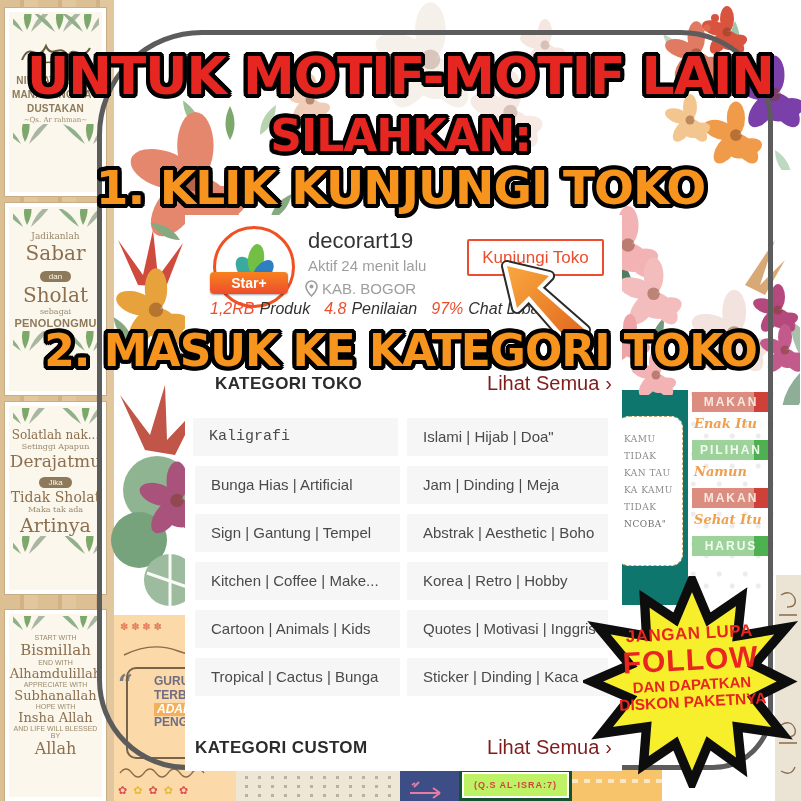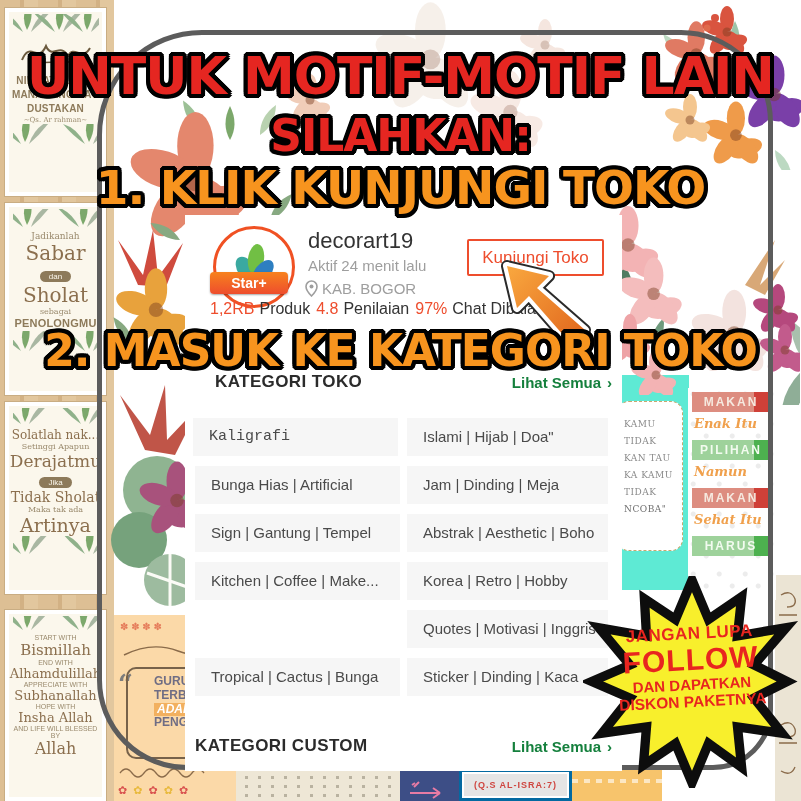--- a/index.html
+++ b/index.html
@@ -25,29 +25,29 @@
   .gurutxt{color:#6f6d84;font-weight:bold;font-size:12px;line-height:1.15;}
   .guruhl{display:inline-block;background:#f2b05f;color:#fff;font-style:italic;padding:0 3px;}
   .guruq{position:absolute;left:4px;top:54px;font-family:"DejaVu Serif",serif;
          font-size:26px;color:#7c7c7c;font-weight:bold;}
   .flrow{position:absolute;left:4px;bottom:4px;width:118px;font-size:11px;letter-spacing:6px;}
 
   .iconposter{left:236px;top:769px;width:164px;height:32px;background:#eee7d6;
               background-image:radial-gradient(circle,#b9b2a0 1.5px,transparent 2px);
               background-size:13px 9px;background-position:4px 4px;}
   .navyposter{left:400px;top:769px;width:59px;height:32px;background:#3d4e86;}
-  .israposter{left:459px;top:769px;width:113px;height:32px;background:#e5e5e5;box-sizing:border-box;
-              border:3px solid #0369a1;}
+  .israposter{left:459px;top:769px;width:113px;height:32px;background:#bef264;box-sizing:border-box;
+              border:3px solid #14532d;}
   .israinner{width:100%;height:100%;border:2px solid #fff;box-sizing:border-box;display:flex;
              align-items:center;justify-content:center;color:#cf4640;font-weight:bold;
              font-size:9px;letter-spacing:1px;}
   .orposter2{left:572px;top:769px;width:90px;height:32px;background:#f7c46c;}
   .ornposter{left:775px;top:575px;width:26px;height:226px;background:#ebe4d4;}
 
-  .kamu{left:613px;top:375px;width:76px;height:215px;background:#5eead4;overflow:hidden;}
+  .kamu{left:613px;top:390px;width:76px;height:215px;background:#0f766e;overflow:hidden;}
   .kamubub{position:absolute;left:4px;top:26px;width:66px;height:150px;background:#fff;
            border:1px dashed #c9a96f;border-radius:12px;padding:14px 0 0 6px;box-sizing:border-box;}
   .kamutxt{font-family:"DejaVu Serif",serif;font-size:9px;color:#8a8a8a;line-height:1.9;
            letter-spacing:.5px;}
   .makan{left:688px;top:388px;width:88px;height:212px;background:#fff;overflow:hidden;
          background-image:radial-gradient(circle at 20% 20%,#ececec 0 2px,transparent 3px),
                           radial-gradient(circle at 70% 60%,#ececec 0 2px,transparent 3px);
          background-size:26px 30px;}
   .chipR,.chipG{width:78px;height:20px;margin:4px 0 0 4px;display:flex;align-items:center;
         justify-content:center;color:#f6e9df;font-weight:bold;font-size:12px;letter-spacing:2px;}
@@ -67,26 +67,26 @@
   .starbadge{left:210px;top:272px;width:78px;height:22px;border-radius:4px;
              background:linear-gradient(180deg,#f7821e,#ee4d2d);color:#fff;font-weight:bold;
              font-size:14px;display:flex;align-items:center;justify-content:center;
              box-shadow:0 1px 2px rgba(0,0,0,.35);}
   .sname{left:308px;top:228px;font-size:22px;color:#333;}
   .sactive{left:308px;top:257px;font-size:15px;color:#9e9e9e;}
   .sloc{left:305px;top:280px;font-size:15px;color:#9e9e9e;display:flex;align-items:center;gap:4px;}
   .visitbtn{left:467px;top:239px;width:137px;height:37px;border:2px solid #ee4d2d;background:#fff;
             color:#ee4d2d;font-size:17px;display:flex;align-items:center;justify-content:center;
             font-family:"Liberation Sans",sans-serif;cursor:pointer;border-radius:2px;}
-  .stats{left:210px;top:300px;width:410px;font-size:16px;color:#333;display:flex;gap:6px;}
+  .stats{left:210px;top:300px;width:410px;font-size:16px;color:#333;display:flex;gap:14px;font-style:italic;}
   .stats b{color:#ee4d2d;font-weight:normal;margin-right:5px;}
 
   .secrow{left:195px;width:417px;display:flex;justify-content:space-between;align-items:center;}
   .sectitle{font-size:17px;font-weight:bold;color:#2b2b2b;letter-spacing:.4px;}
-  .seeall{font-size:15px;color:#15803d;cursor:pointer;font-weight:bold;}
+  .seeall{font-size:20px;color:#7f1d1d;cursor:pointer;}
   .seeall .chv{margin-left:6px;}
   .catbtn{width:205px;height:38px;background:#f6f6f6;color:#4a4a4a;font-size:15px;
           line-height:38px;padding-left:16px;box-sizing:border-box;cursor:pointer;
           white-space:nowrap;overflow:hidden;}
 
   
   .big{left:0;width:801px;text-align:center;font-family:"DejaVu Sans",sans-serif;font-weight:bold;
        letter-spacing:-1px;white-space:nowrap;
        text-shadow:-3px -3px 0 #000,3px -3px 0 #000,-3px 3px 0 #000,3px 3px 0 #000,
                    -4px 0 0 #000,4px 0 0 #000,0 -4px 0 #000,0 4px 0 #000,
@@ -374,20 +374,21 @@
   </div>
 
   <div class="abs catbtn" style="left:193px;top:418px;font-family:Liberation Mono, monospace;">Kaligrafi</div>
   <div class="abs catbtn" style="left:407px;top:418px;width:201px;">Islami | Hijab | Doa"</div>
   <div class="abs catbtn" style="left:195px;top:466px;">Bunga Hias | Artificial</div>
   <div class="abs catbtn" style="left:407px;top:466px;width:201px;">Jam | Dinding | Meja</div>
   <div class="abs catbtn" style="left:195px;top:514px;">Sign | Gantung | Tempel</div>
   <div class="abs catbtn" style="left:407px;top:514px;width:201px;">Abstrak | Aesthetic | Boho</div>
   <div class="abs catbtn" style="left:195px;top:562px;">Kitchen | Coffee | Make...</div>
   <div class="abs catbtn" style="left:407px;top:562px;width:201px;">Korea | Retro | Hobby</div>
+  <div class="abs catbtn" style="left:195px;top:610px;">Cartoon | Animals | Kids</div>
   <div class="abs catbtn" style="left:407px;top:610px;width:201px;">Quotes | Motivasi | Inggris</div>
   <div class="abs catbtn" style="left:195px;top:658px;">Tropical | Cactus | Bunga</div>
   <div class="abs catbtn" style="left:407px;top:658px;width:201px;">Sticker | Dinding | Kaca</div>
 
   <div class="abs secrow" style="top:736px;">
     <span class="sectitle">KATEGORI CUSTOM</span>
     <span class="seeall"><span>Lihat Semua</span><span class="chv">›</span></span>
   </div>
 
   <svg class="abs" style="left:497px;top:256px;" width="95" height="95">

